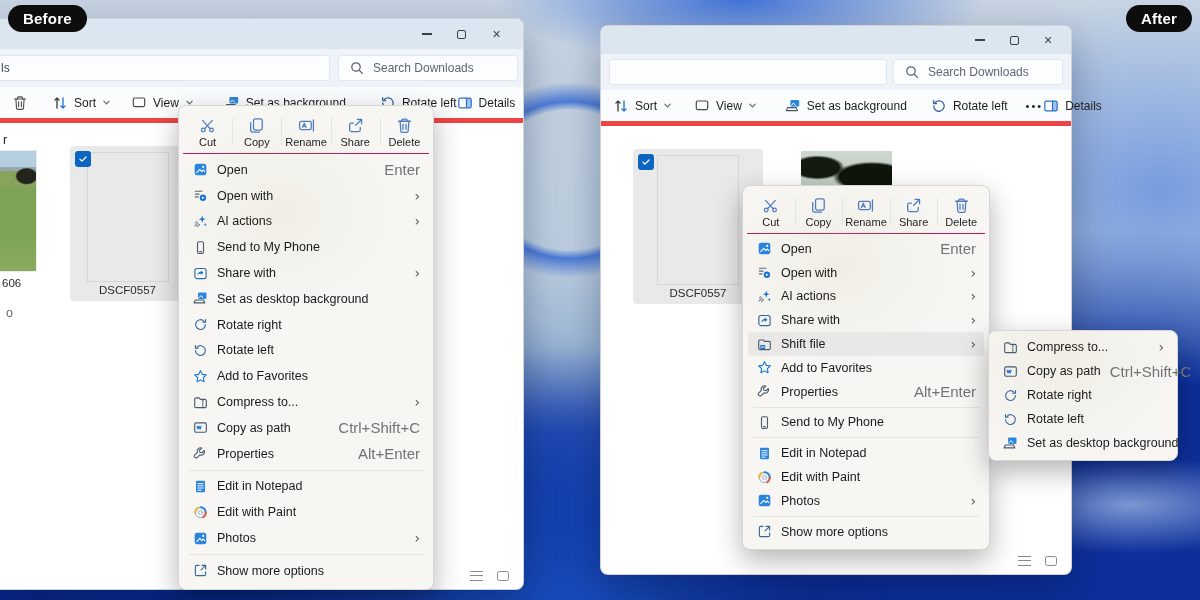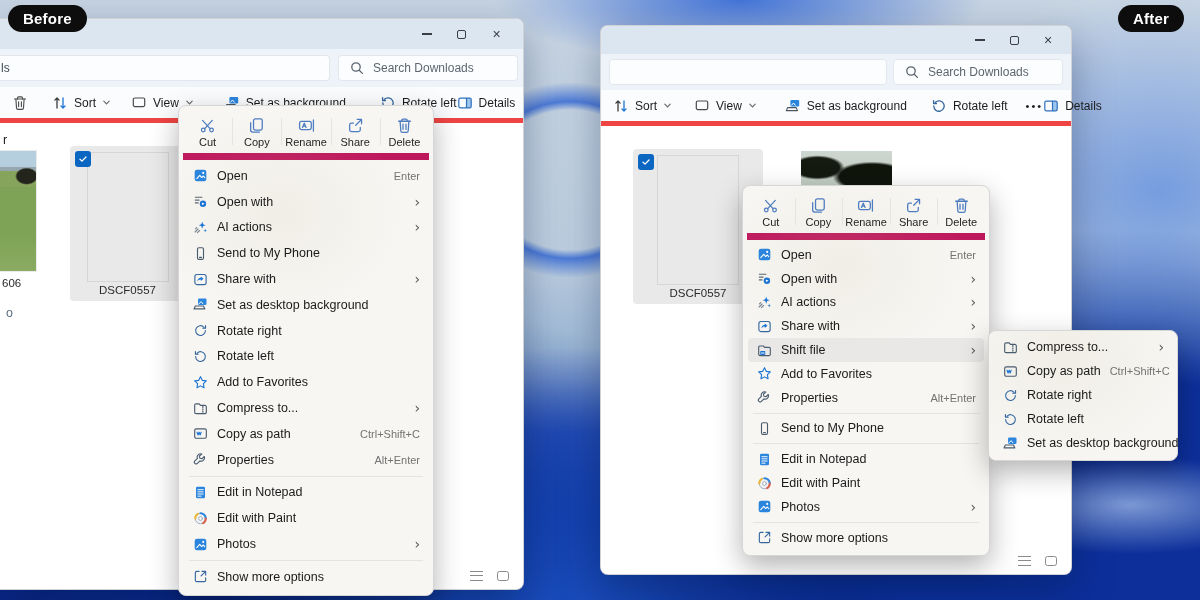--- a/index.html
+++ b/index.html
@@ -16,21 +16,21 @@
       radial-gradient(700px 430px at 1120px 530px, #0c2f9a 0%, #0c2f9a 35%, rgba(12,47,154,0) 70%),
       radial-gradient(520px 370px at 560px 620px, #1a4fc0 0%, rgba(26,79,192,0) 65%),
       radial-gradient(900px 520px at 300px 660px, #0a2c92 0%, rgba(10,44,146,0) 70%),
       linear-gradient(180deg, #c8d5e3 0%, #bccee0 44%, #9db8d6 58%, #2a52b8 72%, #0b2f9c 88%, #081f7a 100%);
   }
 
   
   .badge { position:absolute; top:5px; background:#0d0d0d; color:#fff; font-weight:bold;
     font-size:15px; padding:5px 15px; border-radius:17px; z-index:60; letter-spacing:.2px; }
   .badge.b-before { left:8px; }
-  .badge.b-after  { right:16px; }
+  .badge.b-after  { right:8px; }
 
   
   .window { position:absolute; background:#fff; border:1px solid rgba(40,50,70,.22);
     box-shadow:0 14px 42px rgba(0,20,60,.35); z-index:5; }
   .w-before { left:0; top:18px; width:524px; height:572px; border-left:none; border-radius:0 8px 8px 0; }
   .w-after  { left:600px; top:25px; width:472px; height:550px; border-radius:8px; }
 
   .titlebar { position:absolute; left:0; right:0; top:0; background:#dce6f0; }
   .w-before .titlebar { height:30px; border-radius:0 8px 0 0; }
   .w-after  .titlebar { height:28px; border-radius:7px 7px 0 0; }
@@ -104,32 +104,32 @@
 
   
   .menu { position:absolute; background:#f7f6f3; border:1px solid #d6d6d6; border-radius:8px;
     box-shadow:0 10px 28px rgba(0,0,0,.30); padding:4px 4px 5px; z-index:40; }
   .menu::before { content:''; position:absolute; inset:0; border-radius:8px; pointer-events:none;
     background:radial-gradient(180px 150px at 40% 22%, rgba(196,186,146,.14), transparent 70%); }
   .m-before { left:178px; top:105px; width:256px; --rowh:25.8px; }
   .m-after  { left:742px; top:185px; width:248px; --rowh:23.8px; }
   .m-sub    { left:988px; top:330px; width:190px; --rowh:24px; z-index:45; }
 
-  .quick-row { display:flex; border-bottom:7px solid #be185d; padding:3px 0 5px; margin-bottom:3px; }
+  .quick-row { display:flex; border-bottom:1px solid #be185d; padding:3px 0 5px; margin-bottom:3px; }
   .quick { flex:1; display:flex; flex-direction:column; align-items:center; gap:2px; padding-top:4px; position:relative; }
   .quick + .quick::before { content:''; position:absolute; left:0; top:5px; bottom:3px; width:1px; background:#e6e4e1; }
   .quick .mi { color:#4d7cc0; }
   .quick .mi svg { width:17px; height:17px; }
   .qlbl { font-size:11px; color:#1f1f1f; }
 
   .menu-item { display:flex; align-items:center; gap:9px; height:var(--rowh,25px);
     padding:0 8px 0 9px; margin:0 1px; border-radius:4px; font-size:12.5px; color:#1a1a1a; position:relative; }
   .menu-item.hl { background:#e9e8e6; }
   .menu-item .lbl { flex:1; white-space:nowrap; }
-  .sc { color:#737373; font-size:11px; }
+  .sc { color:#737373; font-size:15px; }
   .chev { color:#5a5a5a; font-size:14px; line-height:1; font-family:"DejaVu Sans",sans-serif; }
   .divider { height:1px; background:#e5e3e0; margin:3px 6px; }
 
   .mi { color:#4a5b6e; display:flex; }
   .mi.blue  { color:#1b74d3; }
   .mi.steel { color:#35679f; }
   .mi svg { width:15px; height:15px; display:block; }
 </style>
 </head>
 <body>

